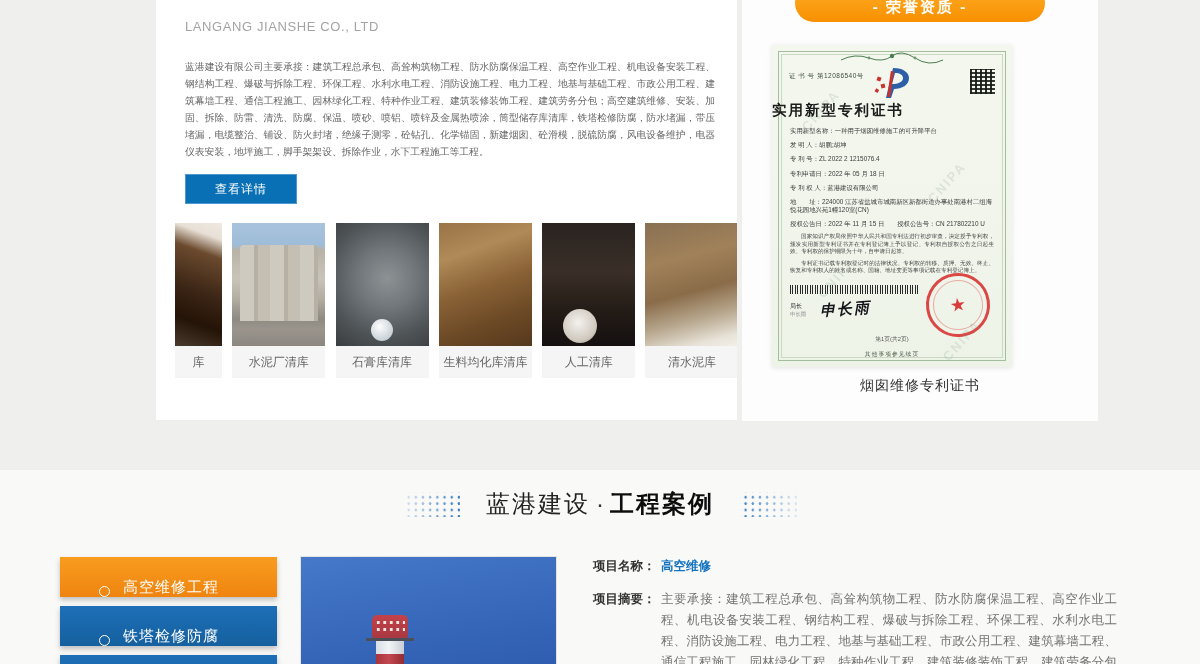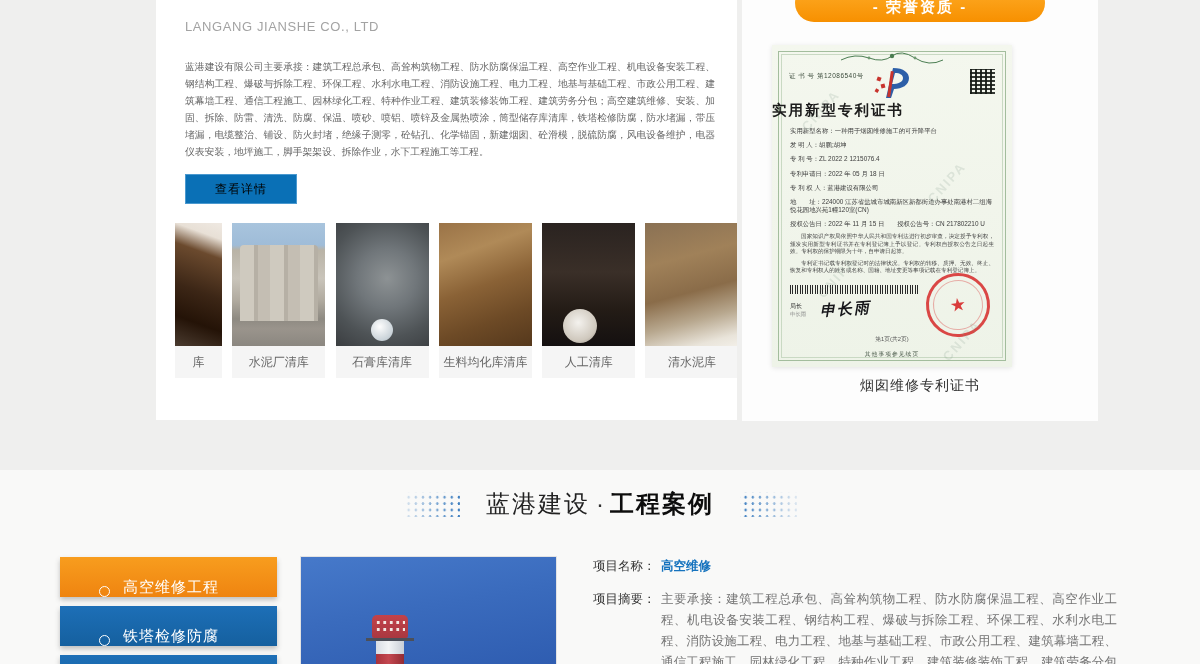--- a/index.html
+++ b/index.html
@@ -19,21 +19,21 @@
     background:#ffffff;box-sizing:border-box;padding:14px 0 0 29px;
   }
   .company-title{font-size:19px;font-weight:bold;color:#333;letter-spacing:.5px;line-height:26px;}
   .company-sub{font-size:13px;color:#a3a3a3;letter-spacing:.6px;margin-top:5px;}
   .company-desc{
     margin-top:24px;width:530px;font-size:9.8px;line-height:17px;color:#666;
     text-align:justify;
   }
   .detail-btn{
     margin-top:14px;width:112px;height:30px;background:#0a70b6;border:1px solid #4b99cf;
-    color:#000000;font-size:12px;display:flex;align-items:center;justify-content:center;
+    color:#ffffff;font-size:12px;display:flex;align-items:center;justify-content:center;
     cursor:pointer;letter-spacing:1px;box-sizing:border-box;
   }
 
   .carousel{
     position:relative;margin-left:-10px;margin-top:19px;width:562px;height:155px;
     overflow:hidden;display:flex;
   }
   .gcard{flex:0 0 93px;width:93px;margin-right:10.3px;}
   .gcard.partial{flex:0 0 47px;width:47px;}
   .gthumb{height:123px;overflow:hidden;position:relative;}
@@ -163,21 +163,21 @@
   .chimney .cap::after{content:"";position:absolute;left:3px;top:4px;right:3px;height:12px;
     background-image:radial-gradient(circle,#f2e9e4 1.4px,transparent 1.6px);
     background-size:6.5px 7px;}
   .chimney .deck{width:48px;height:3px;background:#4c4f58;margin-left:-6px;}
   .chimney .band{width:28px;margin-left:4px;height:13px;}
   .band.w{background:linear-gradient(90deg,#d8dde4,#f2f4f6 45%,#c9ced6);}
   .band.r{background:linear-gradient(90deg,#a8333c,#c44750 45%,#932b33);}
 
   .case-info{position:absolute;left:593px;top:86px;width:524px;}
   .info-row{display:flex;margin-bottom:12px;}
-  .info-label{flex:0 0 68px;font-size:12.5px;font-weight:normal;color:#333;line-height:21px;}
+  .info-label{flex:0 0 68px;font-size:12.5px;font-weight:bold;color:#333;line-height:21px;}
   .info-value-name{font-size:12.5px;font-weight:bold;color:#1673be;line-height:21px;cursor:pointer;}
   .info-summary{flex:1;font-size:12.5px;color:#737373;line-height:21px;text-align:justify;}
 </style>
 </head>
 <body>
 
 <div class="stage">
 
   <div class="top-section">
 

